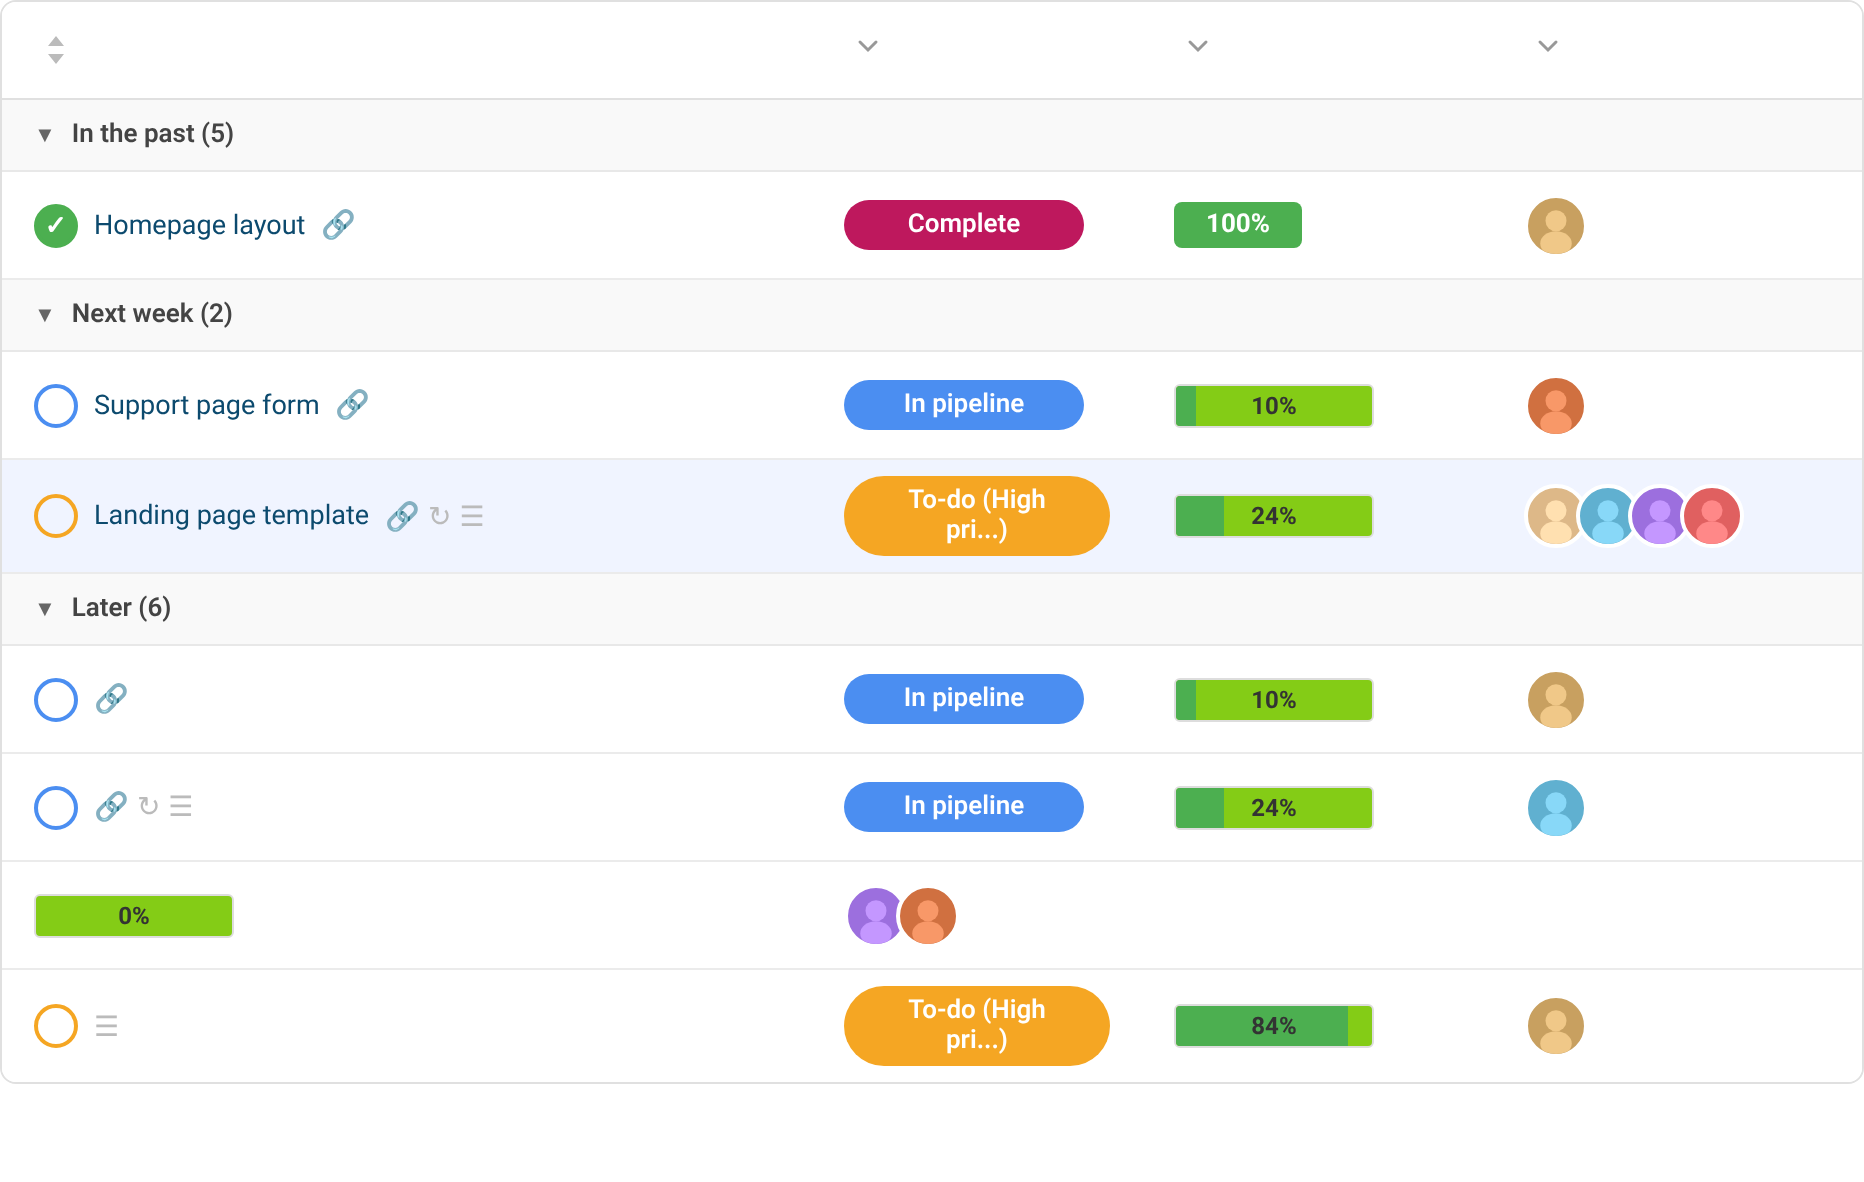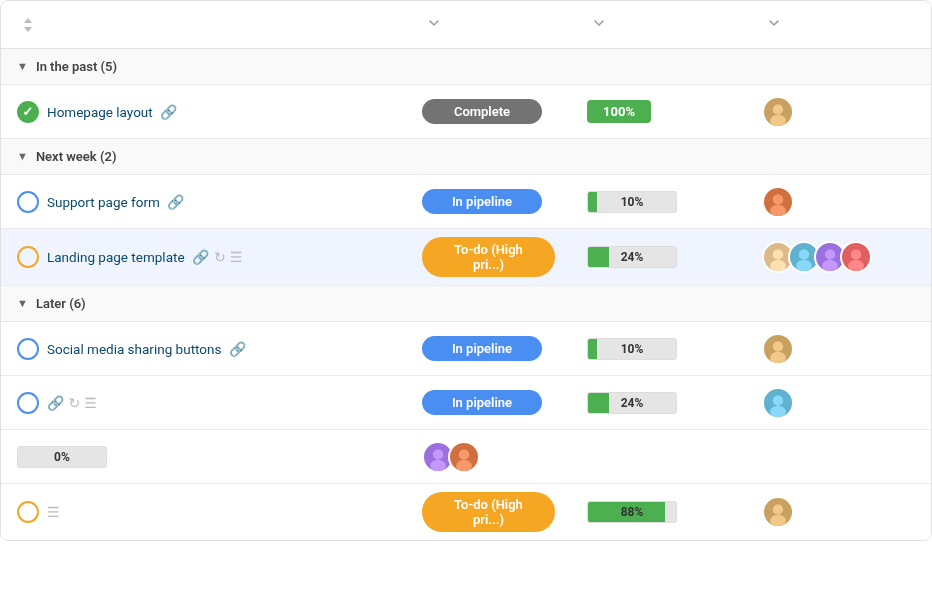--- a/index.html
+++ b/index.html
@@ -128,26 +128,26 @@
     }
 
     
     .progress-cell {
       padding: 8px 16px;
       display: flex;
       align-items: flex-end;
     }
     
     .progress-bar-with-text {
-      width: 90px;
+      width: 100px;
       height: 22px;
       border: 1.5px solid #ddd;
       border-radius: 3px;
       overflow: hidden;
-      background: #e5e5e5;
+      background: #84cc16;
       position: relative;
       display: flex;
       align-items: center;
     }
     .progress-bar-with-text .bar-fill {
       position: absolute;
       left: 0; top: 0; bottom: 0;
       background: #4caf50;
     }
     .progress-bar-with-text .bar-text {
@@ -242,21 +242,21 @@
   </div>
       <div class="task-row">
       <div class="task-cell">
         <div class="status-circle complete"></div>
         <span class="task-name">Homepage layout</span>
         <span class="task-icons">
             <span style="color:#bbb;font-size:14px;">🔗</span>
           </span>
       </div>
       <div class="stage-cell">
-        <span class="stage-badge" style="background:#737373;">Complete</span>
+        <span class="stage-badge" style="background:#be185d;">Complete</span>
       </div>
       <div class="progress-cell">
         <span class="progress-full">100%</span>
       </div>
       <div class="assigned-cell">
         <div class="avatar-group">
             <div class="avatar" style="background:#c8a060;border:2px solid #fff;display:inline-flex;align-items:center;justify-content:center;">
     <svg viewBox="0 0 32 32" xmlns="http://www.w3.org/2000/svg">
       <circle cx="16" cy="13" r="6" fill="#f0c888"></circle>
       <ellipse cx="16" cy="26" rx="9" ry="7" fill="#f0c888"></ellipse>
@@ -345,21 +345,20 @@
           </div>
       </div>
     </div>
       <div class="group-header">
     <span class="group-chevron">▼</span>
     <span>Later (6)</span>
   </div>
       <div class="task-row">
       <div class="task-cell">
         <div class="status-circle" style="border-color:#4b8ef1;"></div>
-        <span class="task-name">Social media sharing buttons</span>
         <span class="task-icons">
             <span style="color:#bbb;font-size:14px;">🔗</span>
           </span>
       </div>
       <div class="stage-cell">
         <span class="stage-badge" style="background:#4b8ef1;">In pipeline</span>
       </div>
       <div class="progress-cell">
         <div class="progress-bar-with-text">
     <div class="bar-fill" style="width:10%"></div>
@@ -436,21 +435,21 @@
         <span class="task-icons">
             <span style="color:#bbb;font-size:14px;">☰</span>
           </span>
       </div>
       <div class="stage-cell">
         <span class="stage-badge" style="background:#f5a623;">To-do (High pri...)</span>
       </div>
       <div class="progress-cell">
         <div class="progress-bar-with-text">
     <div class="bar-fill" style="width:88%"></div>
-    <span class="bar-text">88%</span>
+    <span class="bar-text">84%</span>
   </div>
       </div>
       <div class="assigned-cell">
         <div class="avatar-group">
             <div class="avatar" style="background:#c8a060;border:2px solid #fff;display:inline-flex;align-items:center;justify-content:center;">
     <svg viewBox="0 0 32 32" xmlns="http://www.w3.org/2000/svg">
       <circle cx="16" cy="13" r="6" fill="#f0c888"></circle>
       <ellipse cx="16" cy="26" rx="9" ry="7" fill="#f0c888"></ellipse>
     </svg>
   </div>

